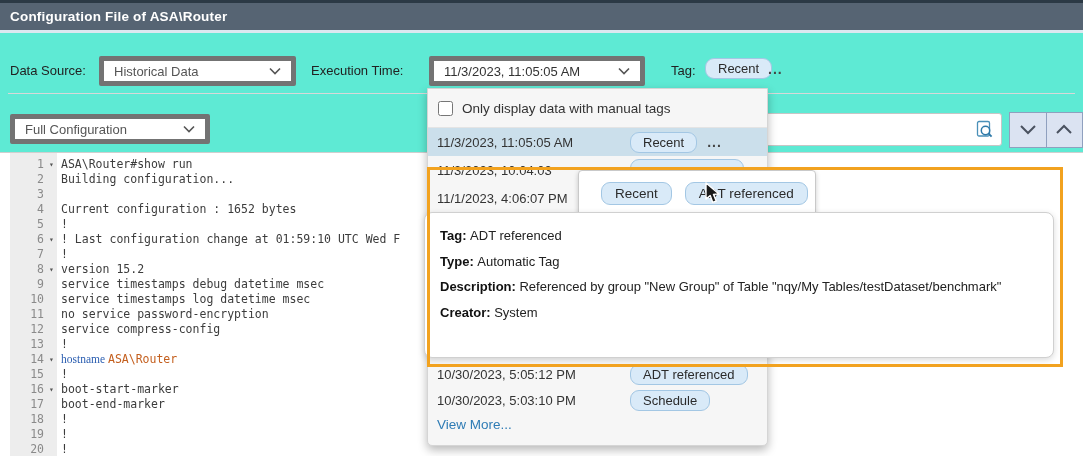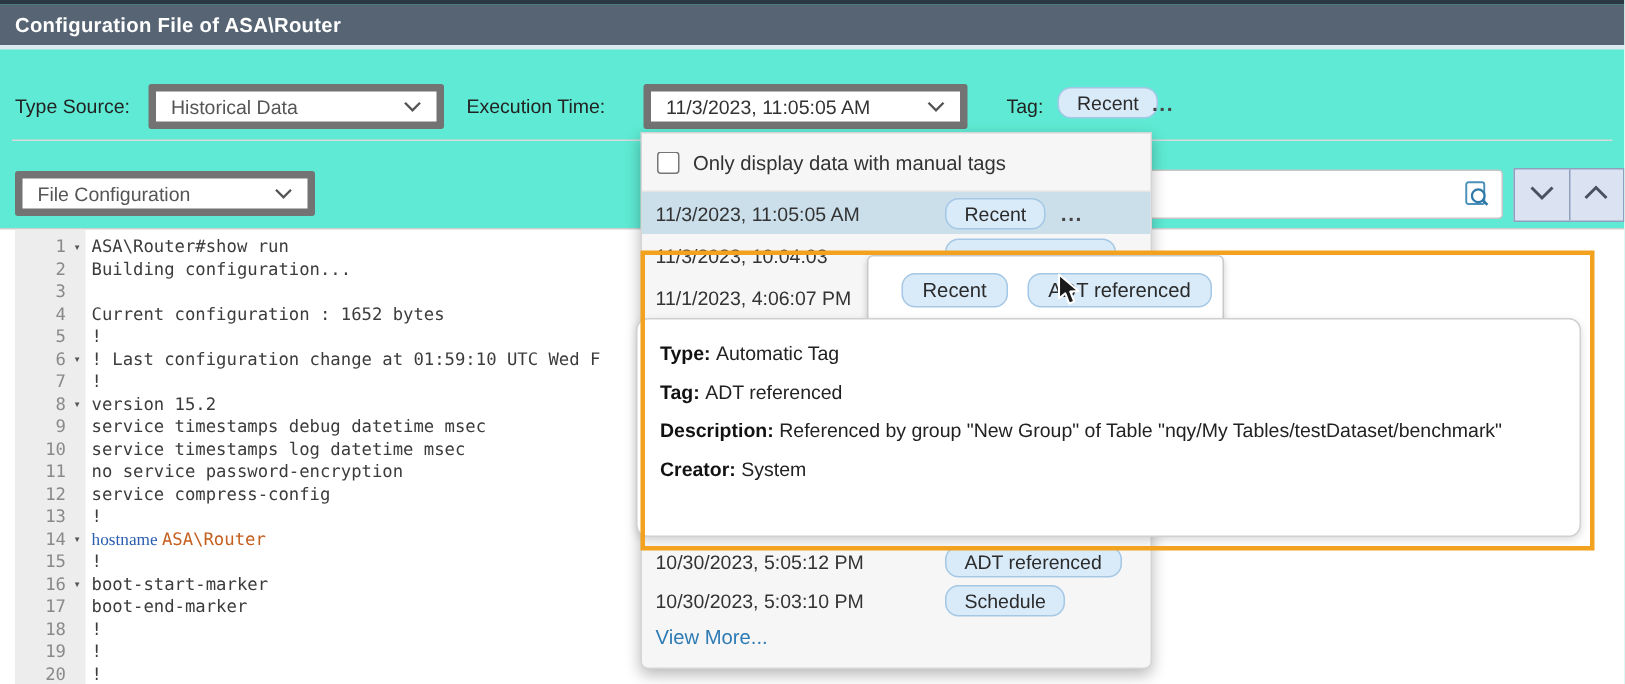--- a/index.html
+++ b/index.html
@@ -89,21 +89,21 @@
 <body>
 
 <div id="app">
 
   <div class="top-strip"></div>
   <div class="titlebar">
     <span class="t">Configuration File of ASA\Router</span>
   </div>
   <div class="accent-strip"></div>
 
-  <span class="lbl" style="left:10px;top:63px;">Type Source:</span>
+  <span class="lbl" style="left:10px;top:63px;">Data Source:</span>
   <div class="select" style="left:99px;top:56px;width:197px;height:30px;">
     <span class="sv">Historical Data</span>
     <span class="chev">
       <svg width="12" height="8" viewBox="0 0 12 8">
           <path d="M1 1.5 L6 6.5 L11 1.5" stroke="#555" fill="none" stroke-width="1.6"></path>
         </svg>
     </span>
   </div>
 
   <span class="lbl" style="left:311px;top:63px;">Execution Time:</span>
@@ -116,21 +116,21 @@
     </span>
   </div>
 
   <span class="lbl" style="left:671px;top:63px;">Tag:</span>
   <span class="pill" style="position:absolute;left:705px;top:58px;">Recent</span>
   <span class="dots" style="position:absolute;left:768px;top:61px;">...</span>
 
   <div class="sep" style="left:8px;right:8px;top:93px;width:1067px;"></div>
 
   <div class="select" style="left:10px;top:114px;width:200px;height:30px;z-index:2;">
-    <span class="sv">File Configuration</span>
+    <span class="sv">Full Configuration</span>
     <span class="chev">
       <svg width="12" height="8" viewBox="0 0 12 8">
           <path d="M1 1.5 L6 6.5 L11 1.5" stroke="#555" fill="none" stroke-width="1.6"></path>
         </svg>
     </span>
   </div>
 
   <div class="search-wrap">
     <input type="text" value="" style="">
     <span class="search-ic">
@@ -216,22 +216,22 @@
       </div>
     <span class="viewmore">View More...</span>
   </div>
 
   <div class="popover" id="tag-popover">
       <span class="pill">Recent</span>
       <span class="pill">ADT referenced</span>
     </div>
 
   <div class="tooltip" id="tag-tooltip">
+      <div class="tip-line"><b>Tag: </b><span>ADT referenced</span></div>
       <div class="tip-line"><b>Type: </b><span>Automatic Tag</span></div>
-      <div class="tip-line"><b>Tag: </b><span>ADT referenced</span></div>
       <div class="tip-line"><b>Description: </b><span>Referenced by group "New Group" of Table "nqy/My Tables/testDataset/benchmark"</span></div>
       <div class="tip-line"><b>Creator: </b><span>System</span></div>
     </div>
 
   <div class="annotation"></div>
 
   <div class="cursor">
     <svg width="19" height="23" viewBox="0 0 19 23">
       <path d="M3 1 L3 17 L7.2 13.6 L9.8 20.4 L13.2 19 L10.5 12.4 L16 12 Z" fill="#1a1a1a" stroke="#fff" stroke-width="1.4" stroke-linejoin="round"></path>
     </svg>

